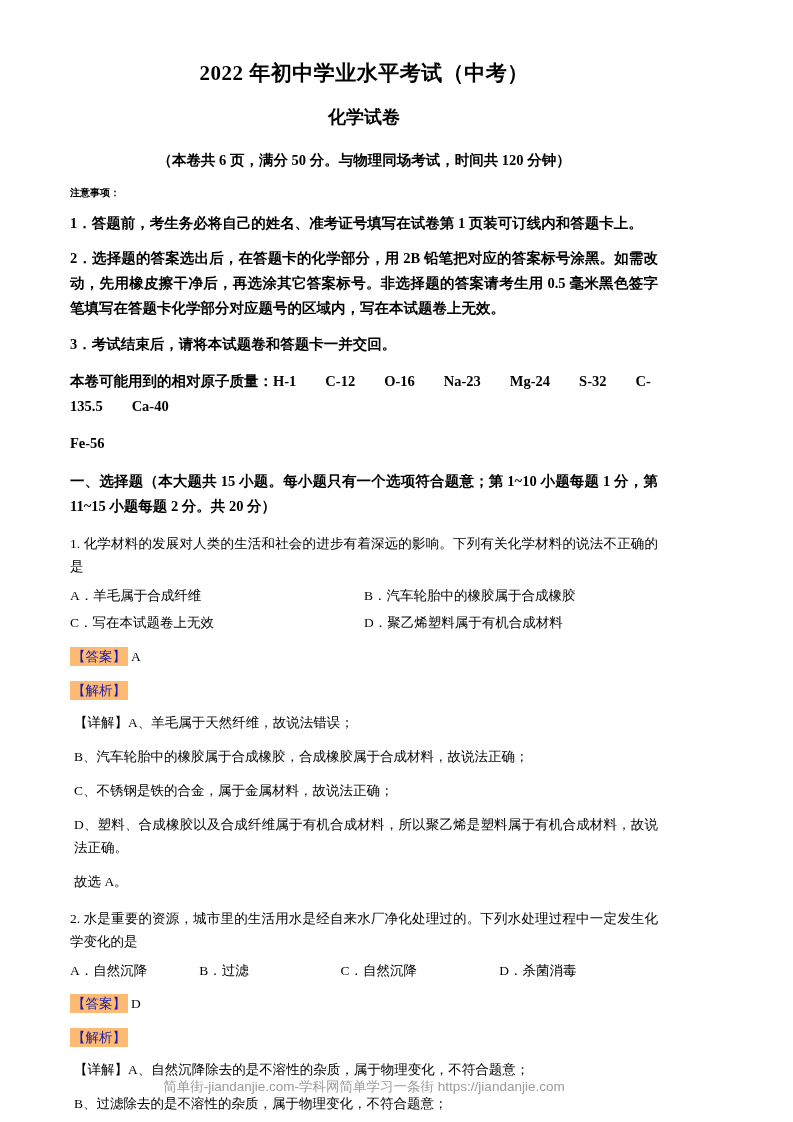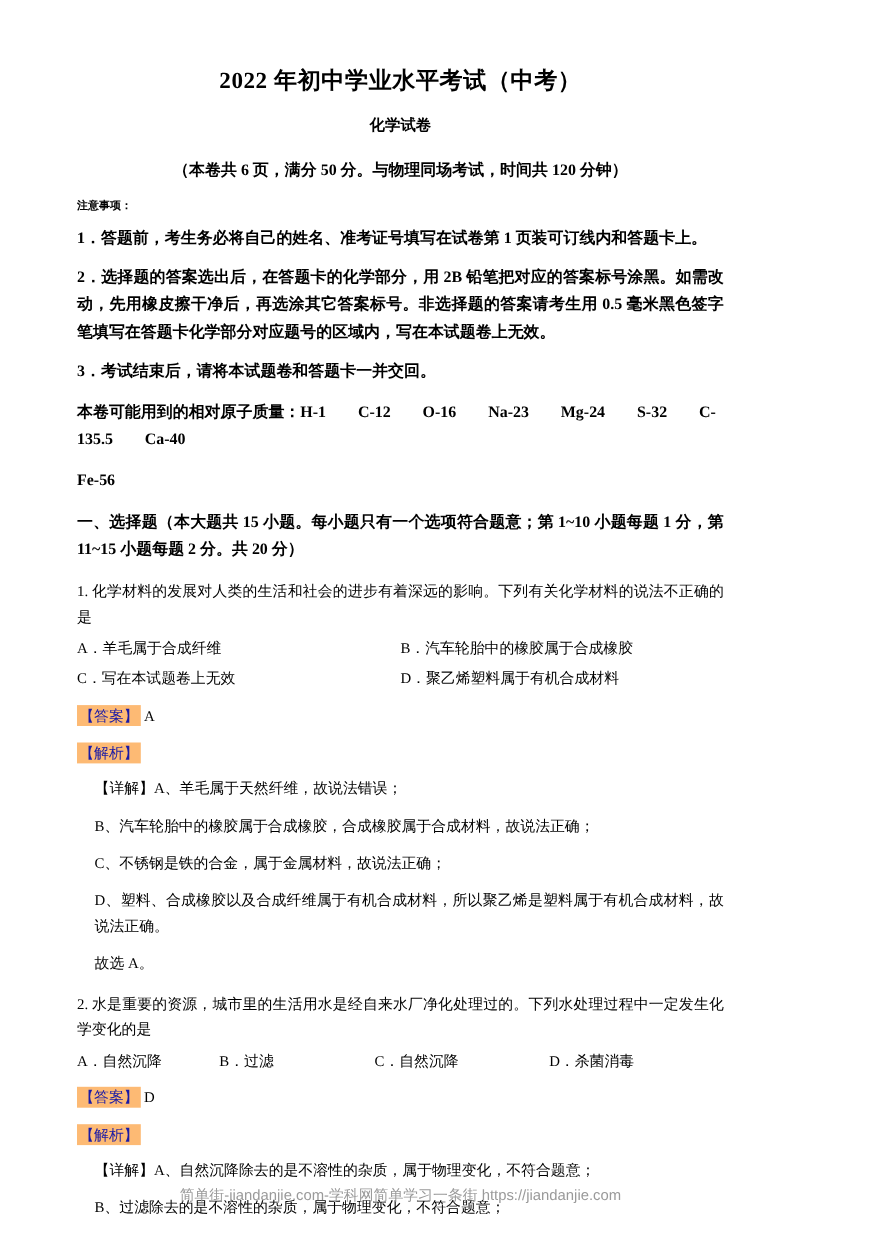--- a/index.html
+++ b/index.html
@@ -25,21 +25,21 @@
   .title-main {
     text-align: center;
     font-size: 21px;
     font-weight: bold;
     letter-spacing: 0.5px;
     margin: 22px 0 0 0;
     line-height: 1.5;
   }
   .title-sub {
     text-align: center;
-    font-size: 14px;
+    font-size: 18px;
     font-weight: bold;
     margin: 14px 0 0 0;
     line-height: 1.5;
   }
   .subtitle-line {
     text-align: center;
     font-size: 14.5px;
     font-weight: bold;
     margin: 20px 0 0 0;
   }
@@ -100,21 +100,21 @@
     background: #fdba74;
     color: #1a1aa6;
     padding: 2px 2px;
   }
   .tag-after {
     color: #000000;
     padding-left: 3px;
   }
   .exp-line {
     font-size: 13.5px;
-    margin: 11px 0 0 16px;
+    margin: 11px 0 0 4px;
     line-height: 1.7;
     text-align: justify;
   }
   .footer {
     position: absolute;
     left: 0;
     right: 0;
     bottom: 26px;
     text-align: center;
     font-size: 13.5px;

